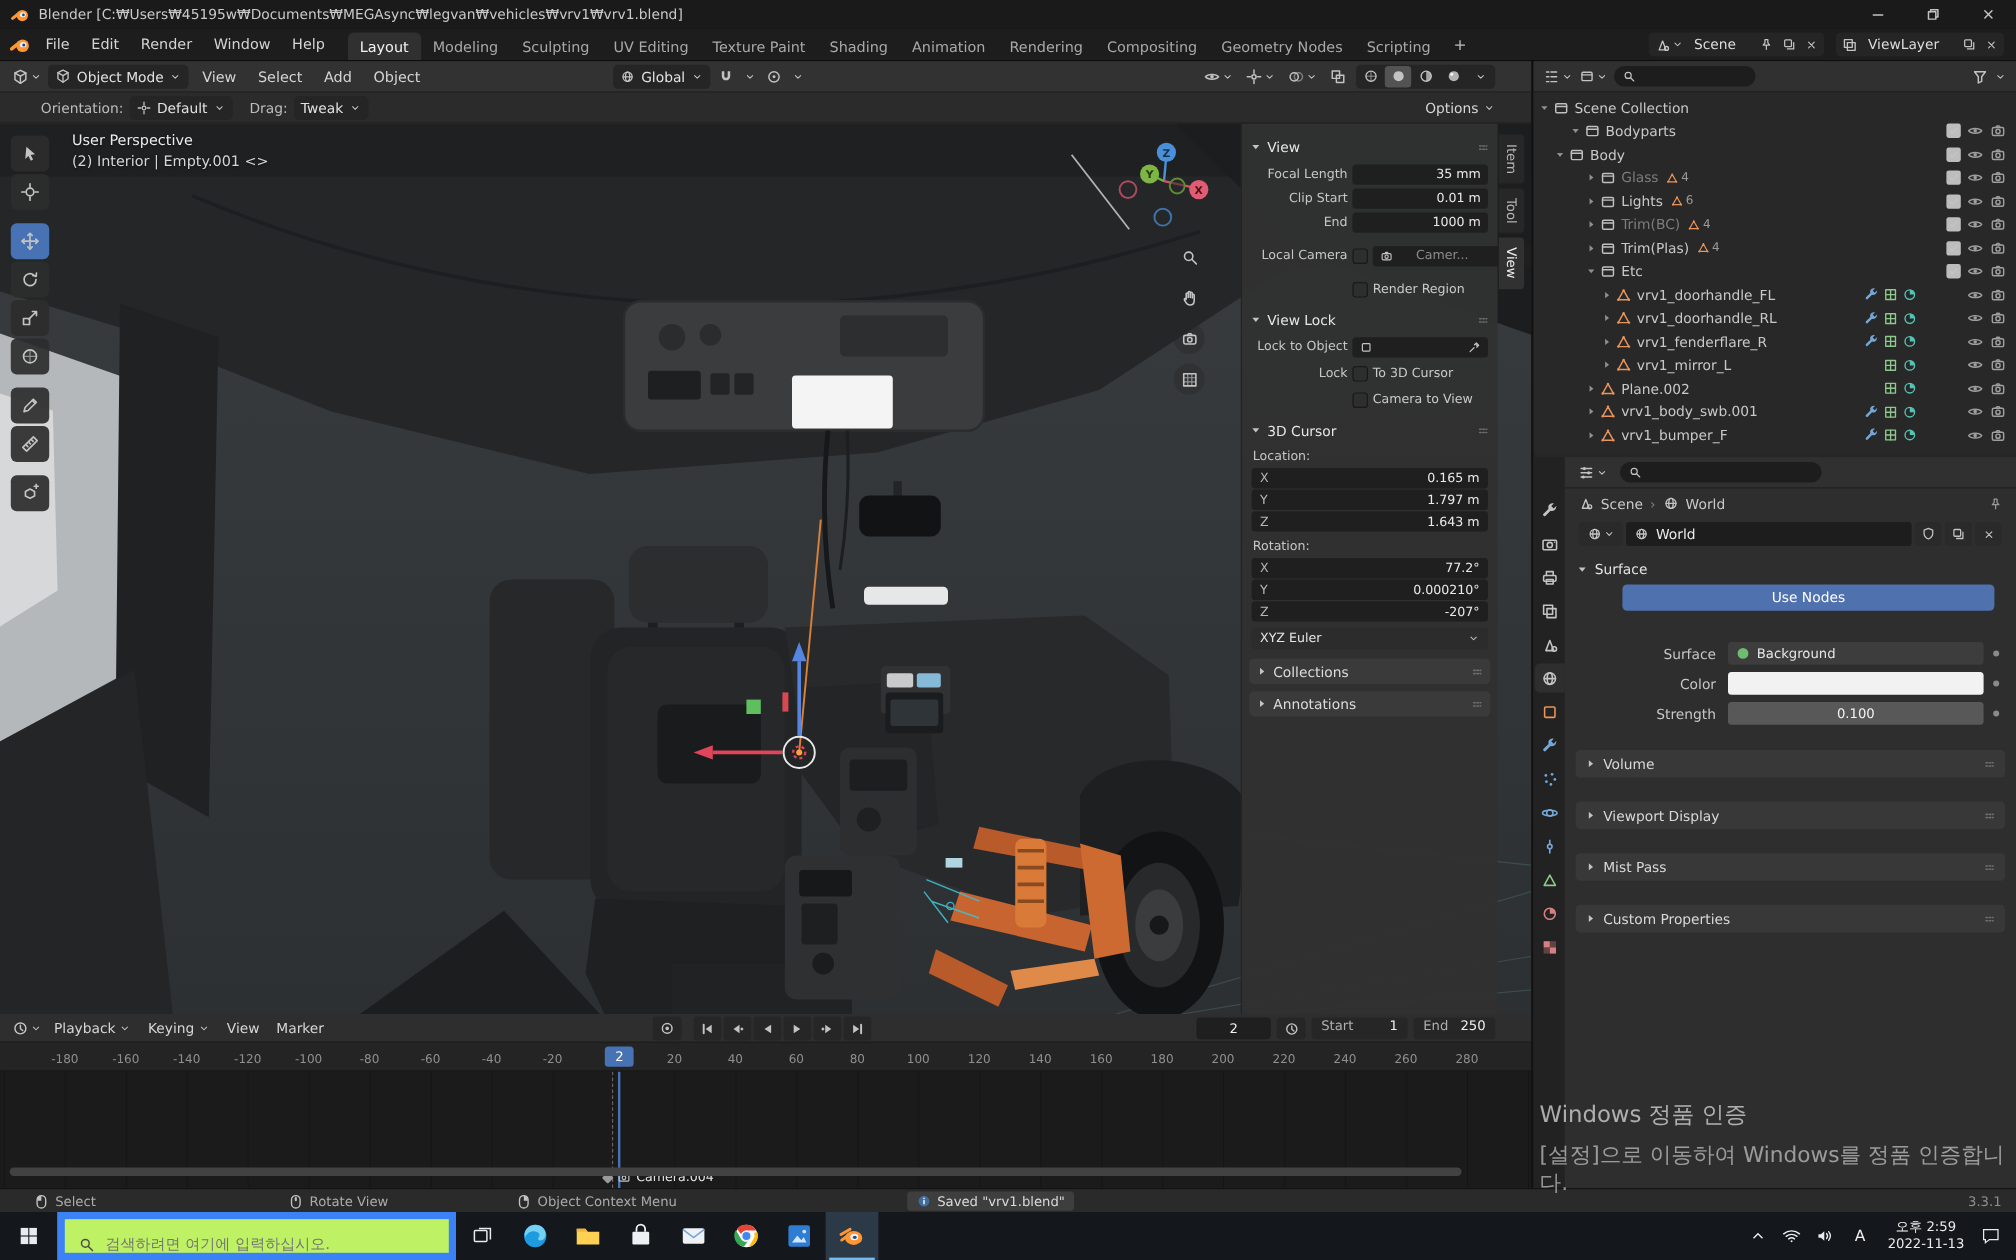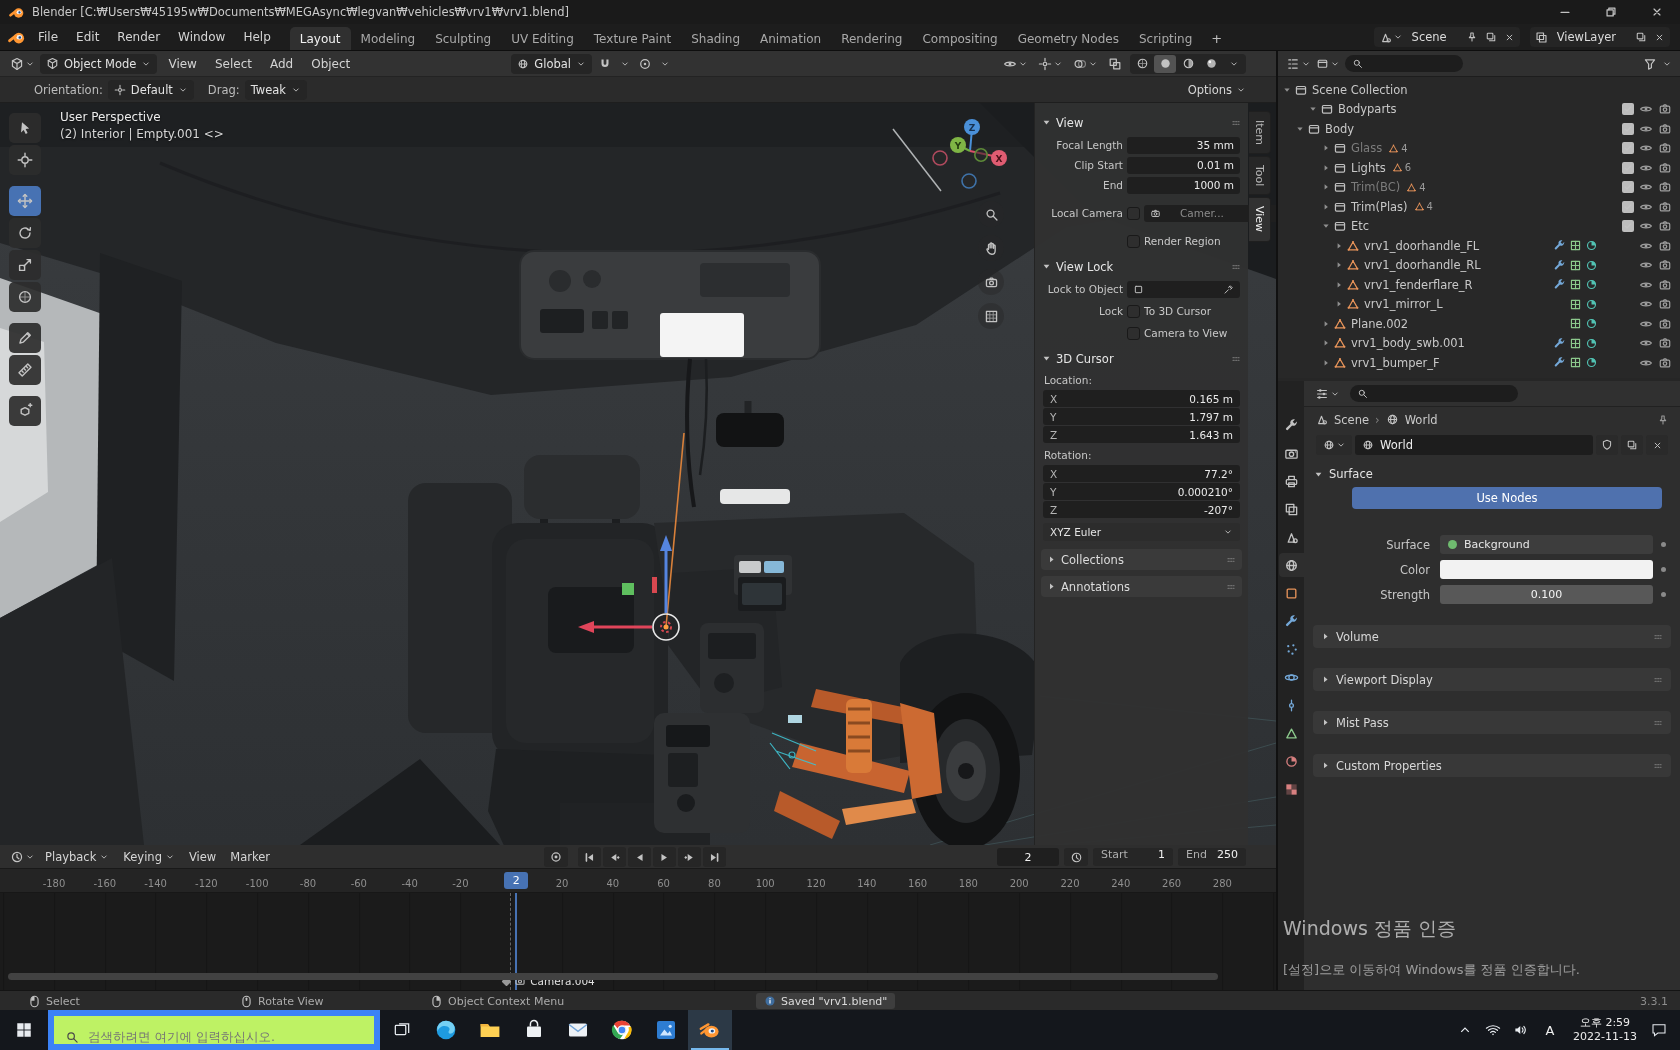--- a/index.html
+++ b/index.html
@@ -142,21 +142,21 @@
 .pfield{flex:1;height:19px;background:#3d3d3d;border-radius:3px;display:flex;align-items:center;padding:0 8px;color:#e6e6e6;font-size:11px;gap:7px}
 .pfield.white{background:#f2f2f2}
 .pfield.slider{background:#585858;justify-content:center;color:#f4f4f4}
 .gdot{width:9px;height:9px;border-radius:50%;background:#6fbb6f;flex:none}
 .dec{width:5px;height:5px;border-radius:50%;background:#8a8a8a;margin-left:8px;flex:none}
 .pcollapsed{display:flex;align-items:center;gap:5px;height:23px;background:#383838;border-radius:4px;margin:20px 9px;padding:0 7px;color:#d8d8d8;font-size:11.5px}
 .pc-grip{margin-left:auto;color:#6e6e6e}
 
 .watermark{position:absolute;left:1283px;top:916px;z-index:9;pointer-events:none}
 .watermark .w1{font-size:19px;color:rgba(255,255,255,.62)}
-.watermark .w2{font-size:13px;color:rgba(255,255,255,.52);margin-top:19px}
+.watermark .w2{font-size:18px;color:rgba(255,255,255,.52);margin-top:8px}
 
 .statusbar{position:absolute;left:0;top:990px;width:1680px;height:20px;background:#2a2a2a;border-top:1px solid #141414;font-size:11px;color:#ababab;z-index:8}
 .sb-hint{position:absolute;top:0;height:20px;display:flex;align-items:center;gap:5px}
 .sb-pill{position:absolute;left:756px;top:2px;height:16px;background:#3e3e3e;border-radius:3px;display:flex;align-items:center;gap:5px;padding:0 8px;color:#dadada}
 .sb-version{position:absolute;right:12px;top:0;height:20px;display:flex;align-items:center;color:#8d8d8d}
 
 .taskbar{position:absolute;left:0;top:1010px;width:1680px;height:40px;background:#14171c;display:flex;align-items:stretch;z-index:10}
 .tkb-start{width:48px;display:flex;align-items:center;justify-content:center}
 .tkb-search{width:332px;background:#bef264;display:flex;align-items:flex-end;gap:9px;padding:0 11px;border:6px solid #3b82f6}
 .tkb-search .icon{color:#4a4a4a}

